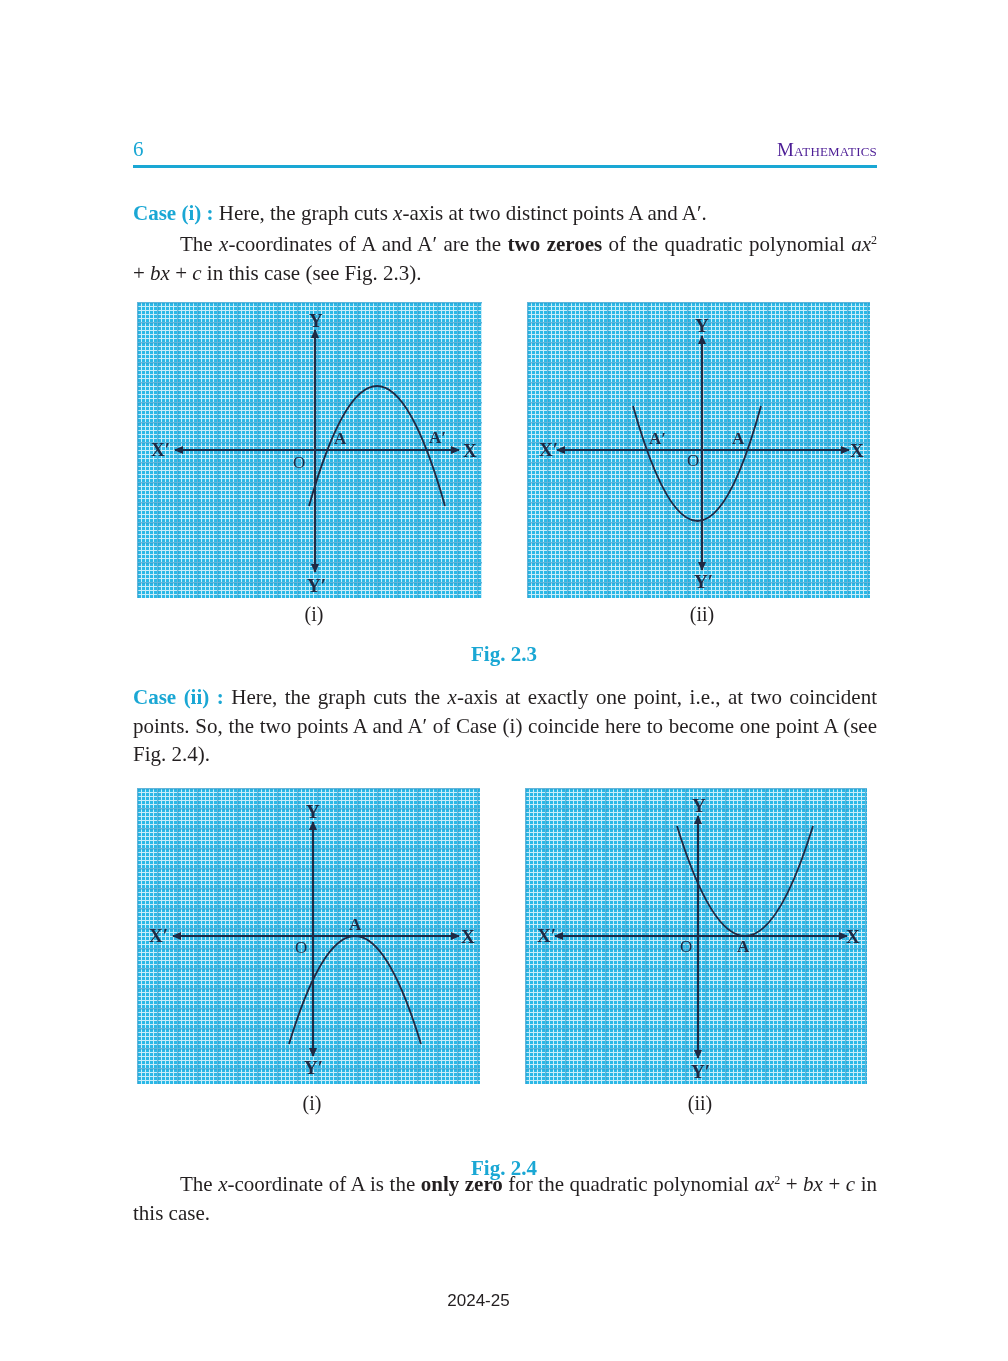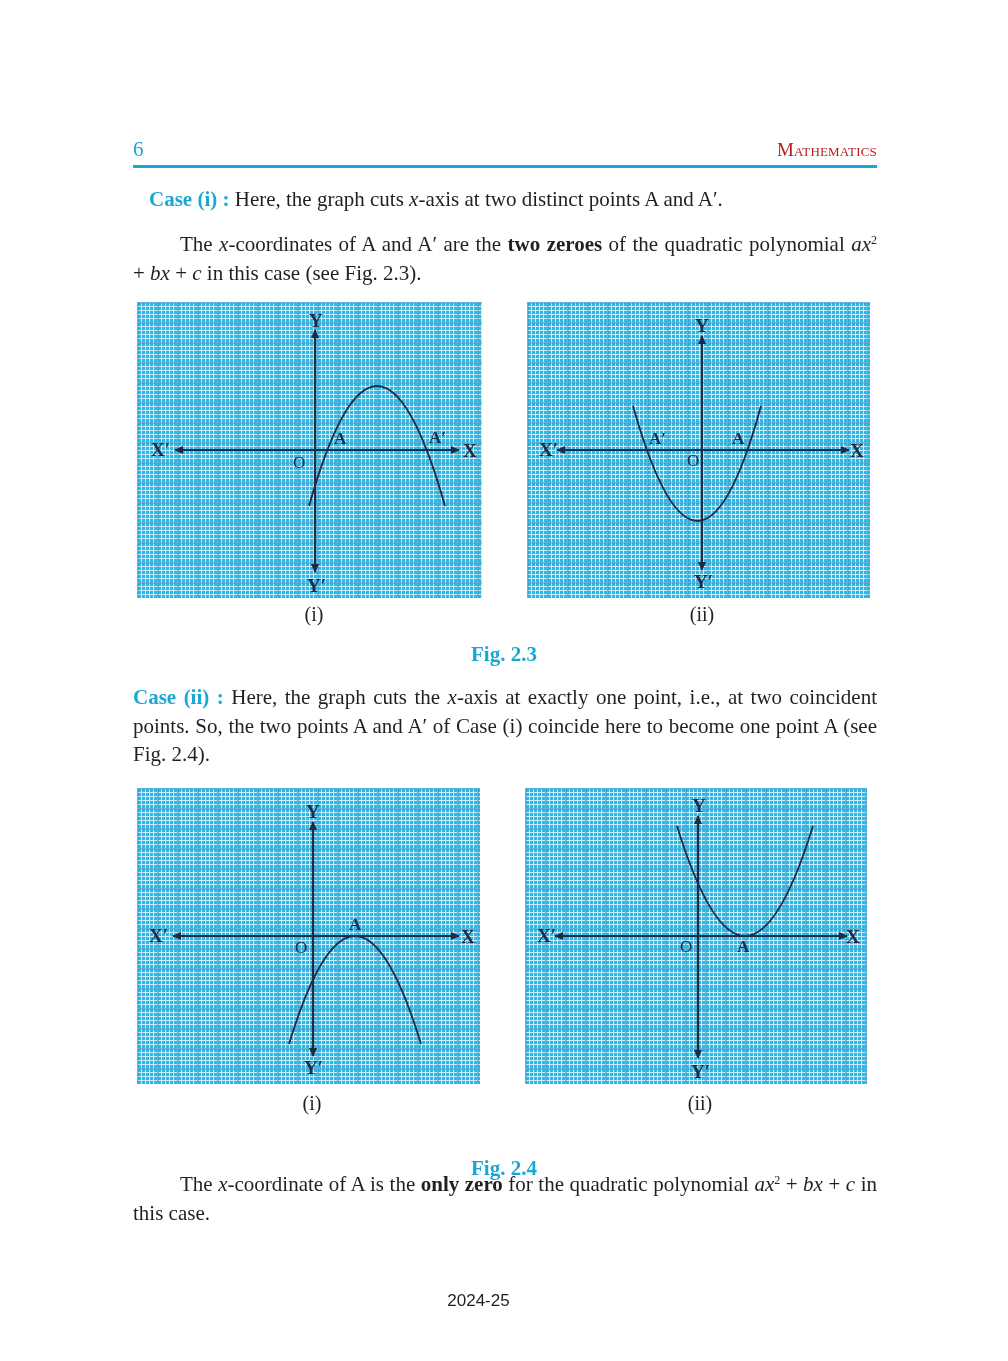--- a/index.html
+++ b/index.html
@@ -1,20 +1,20 @@
 <!DOCTYPE html>
 <html><head>
 <meta charset="utf-8">
 <style>
   html, body { margin: 0; padding: 0; background: #ffffff; }
   body { width: 1008px; height: 1361px; position: relative; overflow: hidden;
          font-family: "Liberation Serif", "DejaVu Serif", serif; color: #231f20; }
   .abs { position: absolute; }
   .page-num { left: 133px; top: 137px; font-size: 21px; color: #1aa7d4; }
-  .running-head { right: 131px; top: 139px; font-size: 19px; color: #b91c1c; font-variant: small-caps; letter-spacing: 0.2px; }
+  .running-head { right: 131px; top: 139px; font-size: 19px; color: #4c1d95; font-variant: small-caps; letter-spacing: 0.2px; }
   .rule { left: 133px; top: 165px; width: 744px; height: 3px; background: #1aa7d4; }
   .para { left: 133px; width: 744px; font-size: 21px; line-height: 28.5px; text-align: justify; }
   .para .lead { color: #1aa7d4; font-weight: bold; }
   .para b { font-weight: bold; }
   .para i { font-style: italic; }
   .indent { text-indent: 47px; }
   .fig-label { font-size: 20px; text-align: center; width: 60px; }
   .fig-caption { font-size: 21px; font-weight: bold; color: #1aa7d4; text-align: center; width: 200px; }
   .graph { position: absolute; }
   .graph svg { display: block; }
@@ -37,21 +37,21 @@
     <marker id="arr" markerWidth="10" markerHeight="10" refX="8" refY="5" orient="auto" markerUnits="userSpaceOnUse">
       <path d="M0 1 L9 5 L0 9 Z" fill="#1f2a44"></path>
     </marker>
   </defs>
 </svg>
 
 <div class="abs page-num">6</div>
 <div class="abs running-head">Mathematics</div>
 <div class="abs rule"></div>
 
-<div class="abs para" style="top:185px;margin-left:16px;">
+<div class="abs para" style="top:199px;">
   <span class="lead">Case (i) :</span><span> Here, the graph cuts </span><i>x</i><span>-axis at two distinct points A and A′.</span>
 </div>
 
 <div class="abs para indent" style="top:230px;">
   <span>The </span><i>x</i><span>-coordinates of A and A′ are the </span><b>two zeroes</b><span> of the quadratic polynomial </span><i>ax</i><sup>2</sup><span> + </span><i>bx</i><span> + </span><i>c</i><span> in this case (see Fig. 2.3).</span>
 </div>
 
 <div class="graph" style="left:137px; top:302px;">
   <svg width="345" height="296" viewBox="0 0 345 296">
     <rect width="345" height="296" fill="url(#grid)"></rect>

